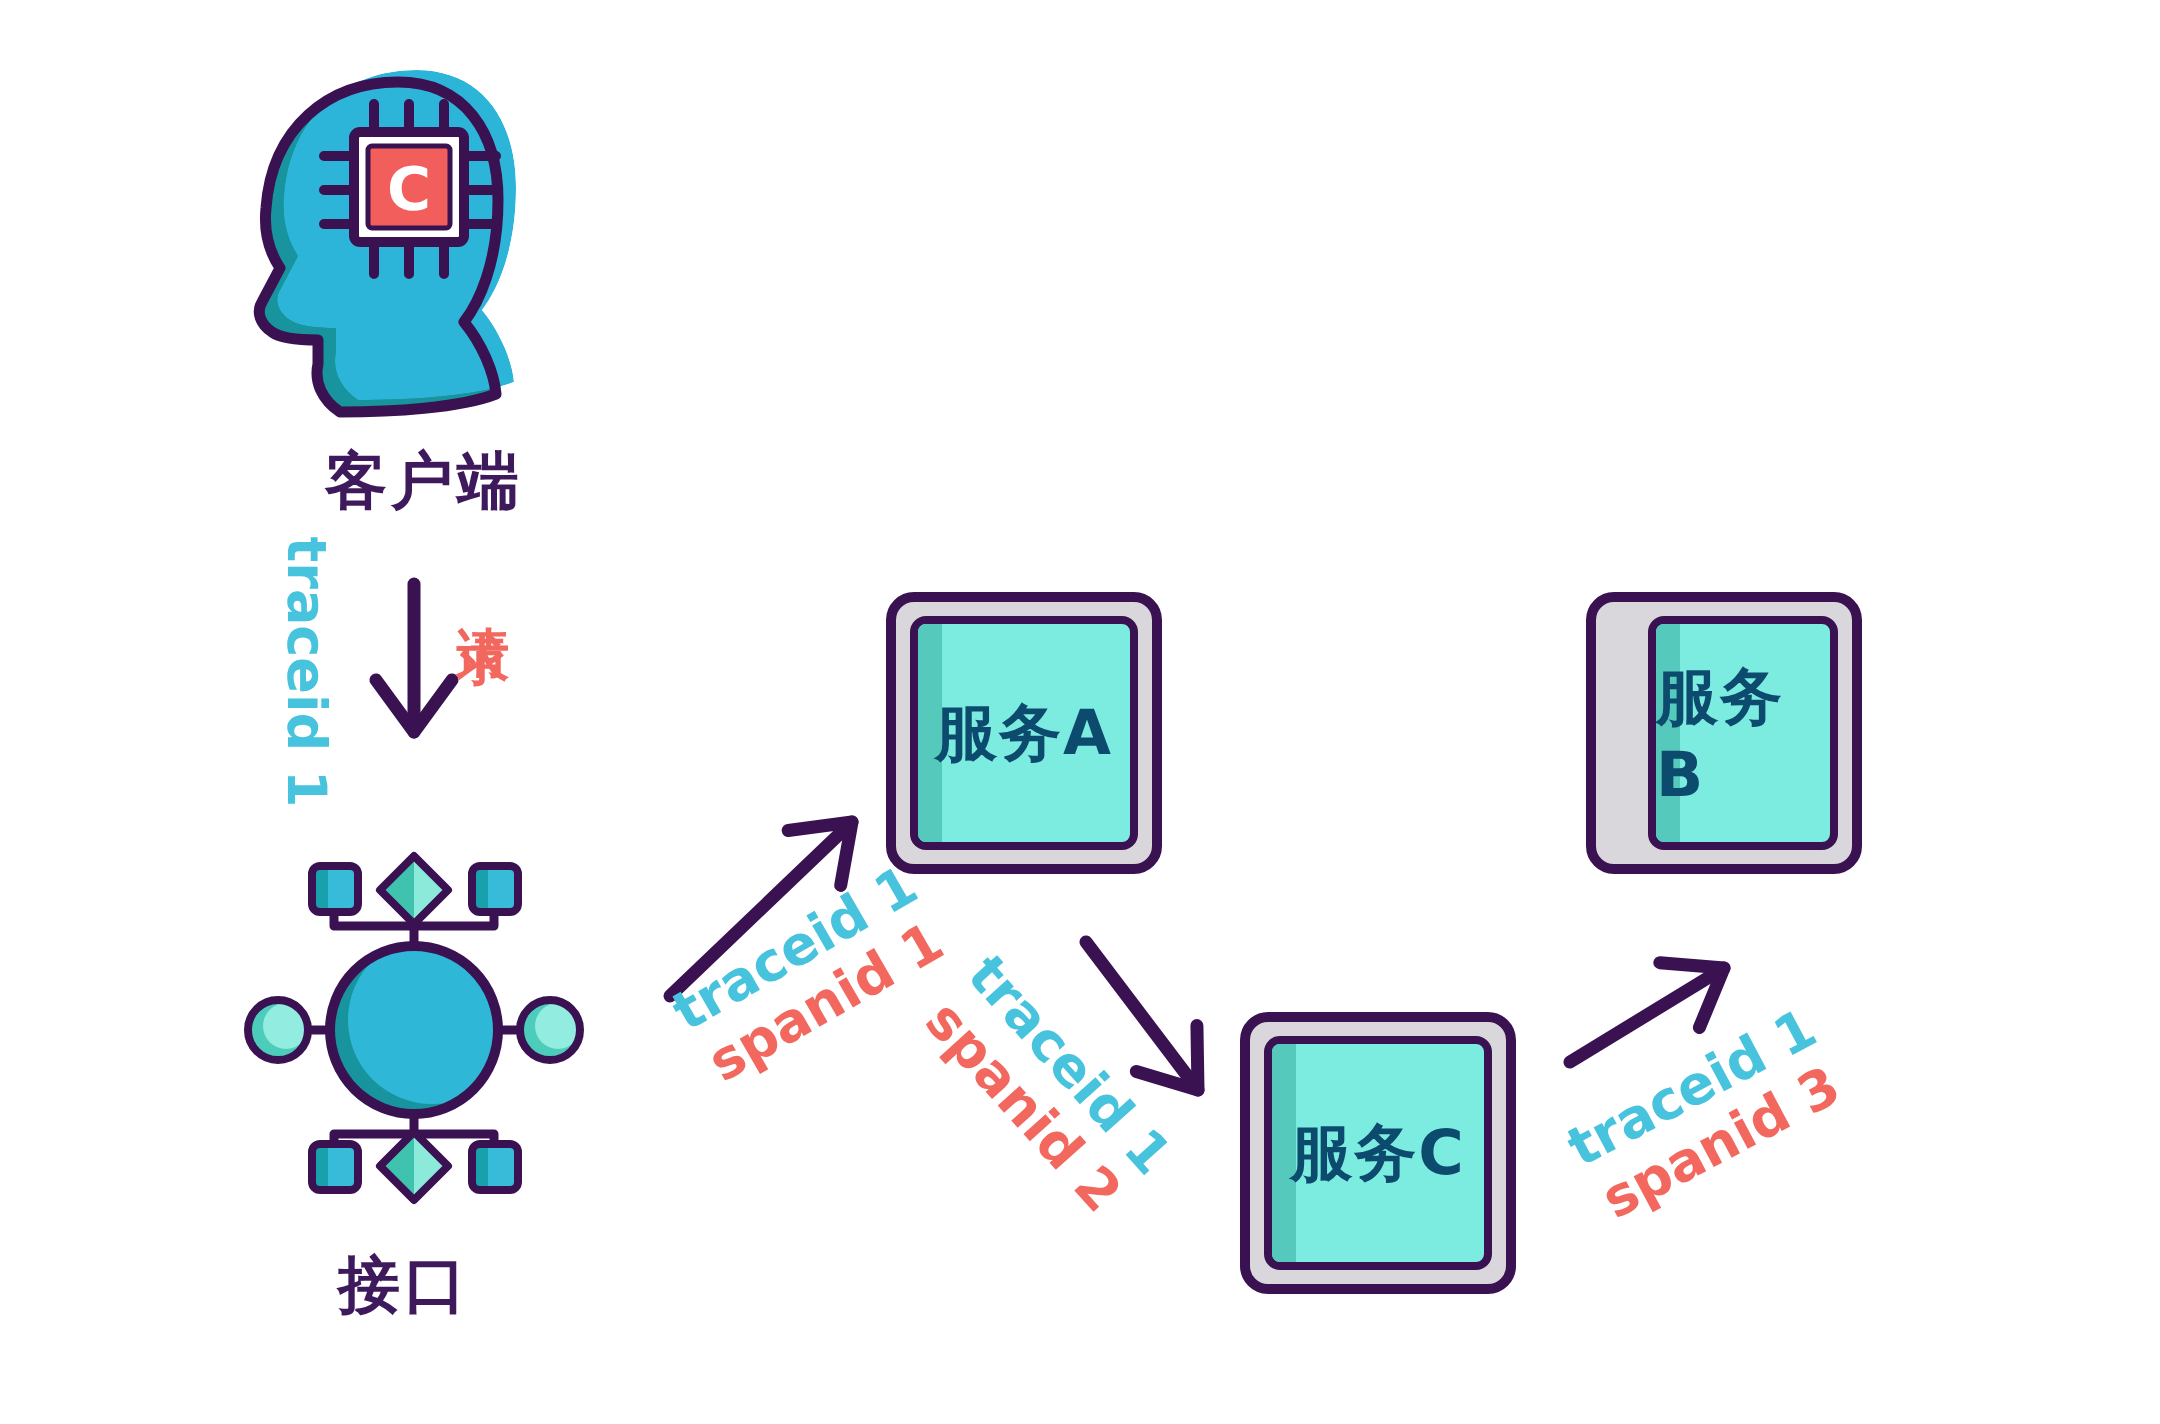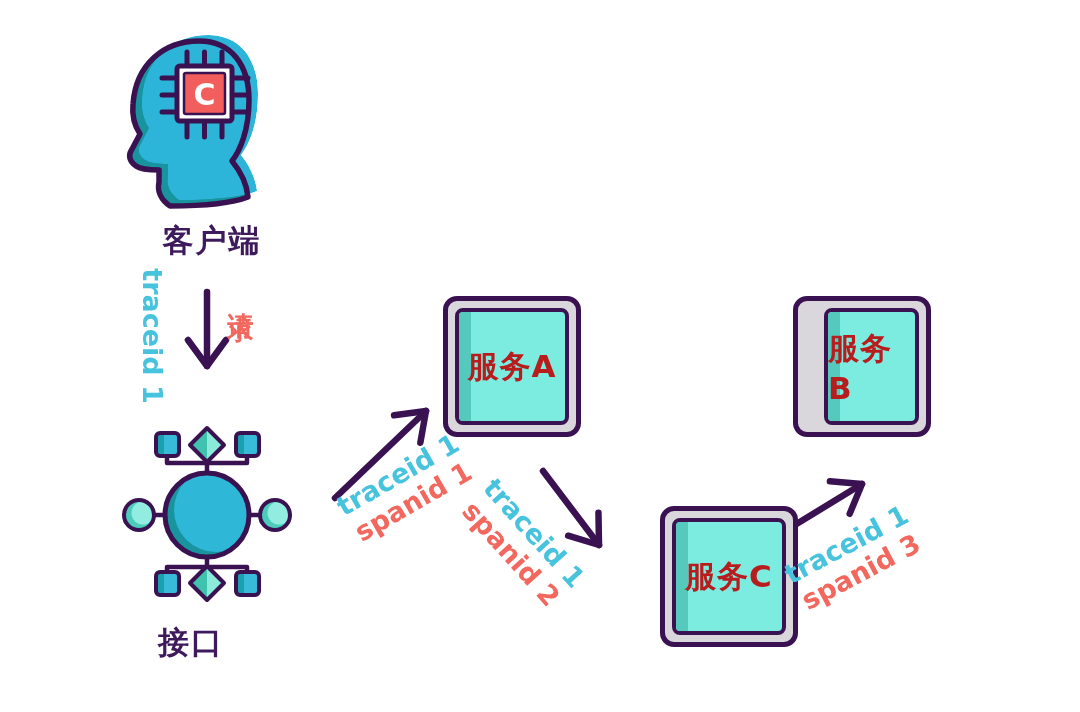--- a/index.html
+++ b/index.html
@@ -8,37 +8,37 @@
     font-family:"DejaVu Sans","Liberation Sans",sans-serif;
   }
   .layer{position:absolute;left:0;top:0;width:1080px;height:712px;}
 
   
   .node-caption{
     position:absolute;font-size:31px;font-weight:bold;color:#3e195c;
     text-align:center;letter-spacing:2px;white-space:nowrap;
   }
   .caption-client{left:146px;top:220px;width:132px;}
-  .caption-interface{left:125px;top:622px;width:132px;}
+  .caption-interface{left:136px;top:622px;width:132px;}
 
   
   .svc{
     position:absolute;box-sizing:border-box;width:138px;height:141px;
     background:#d9d7db;border:5px solid #3a1252;border-radius:14px;padding:7px;
   }
   .svc-inner{
     position:relative;width:100%;height:100%;box-sizing:border-box;
     background:#7dece0;border:4px solid #3a1252;border-radius:8px;overflow:hidden;
     display:flex;align-items:center;justify-content:center;
   }
   .svc-strip{position:absolute;left:0;top:0;bottom:0;width:12px;background:#55cabc;}
-  .svc-label{position:relative;font-size:31px;font-weight:bold;color:#b91c1c;letter-spacing:1px;}
+  .svc-label{position:relative;font-size:31px;font-weight:bold;color:#0c4a6e;letter-spacing:1px;}
   .svc-a{left:443px;top:296px;}
   .svc-b{left:793px;top:296px;padding-left:26px;}
-  .svc-c{left:620px;top:506px;margin-left:40px;}
+  .svc-c{left:620px;top:506px;}
 
   
   .trace-text{color:#47c3dd;}
   .span-text{color:#f2685e;}
   .request-text{
     position:absolute;left:228px;top:292px;
     writing-mode:vertical-rl;font-size:26px;font-weight:bold;color:#f2685e;
     letter-spacing:3px;line-height:1;
   }
   .rot-label{

